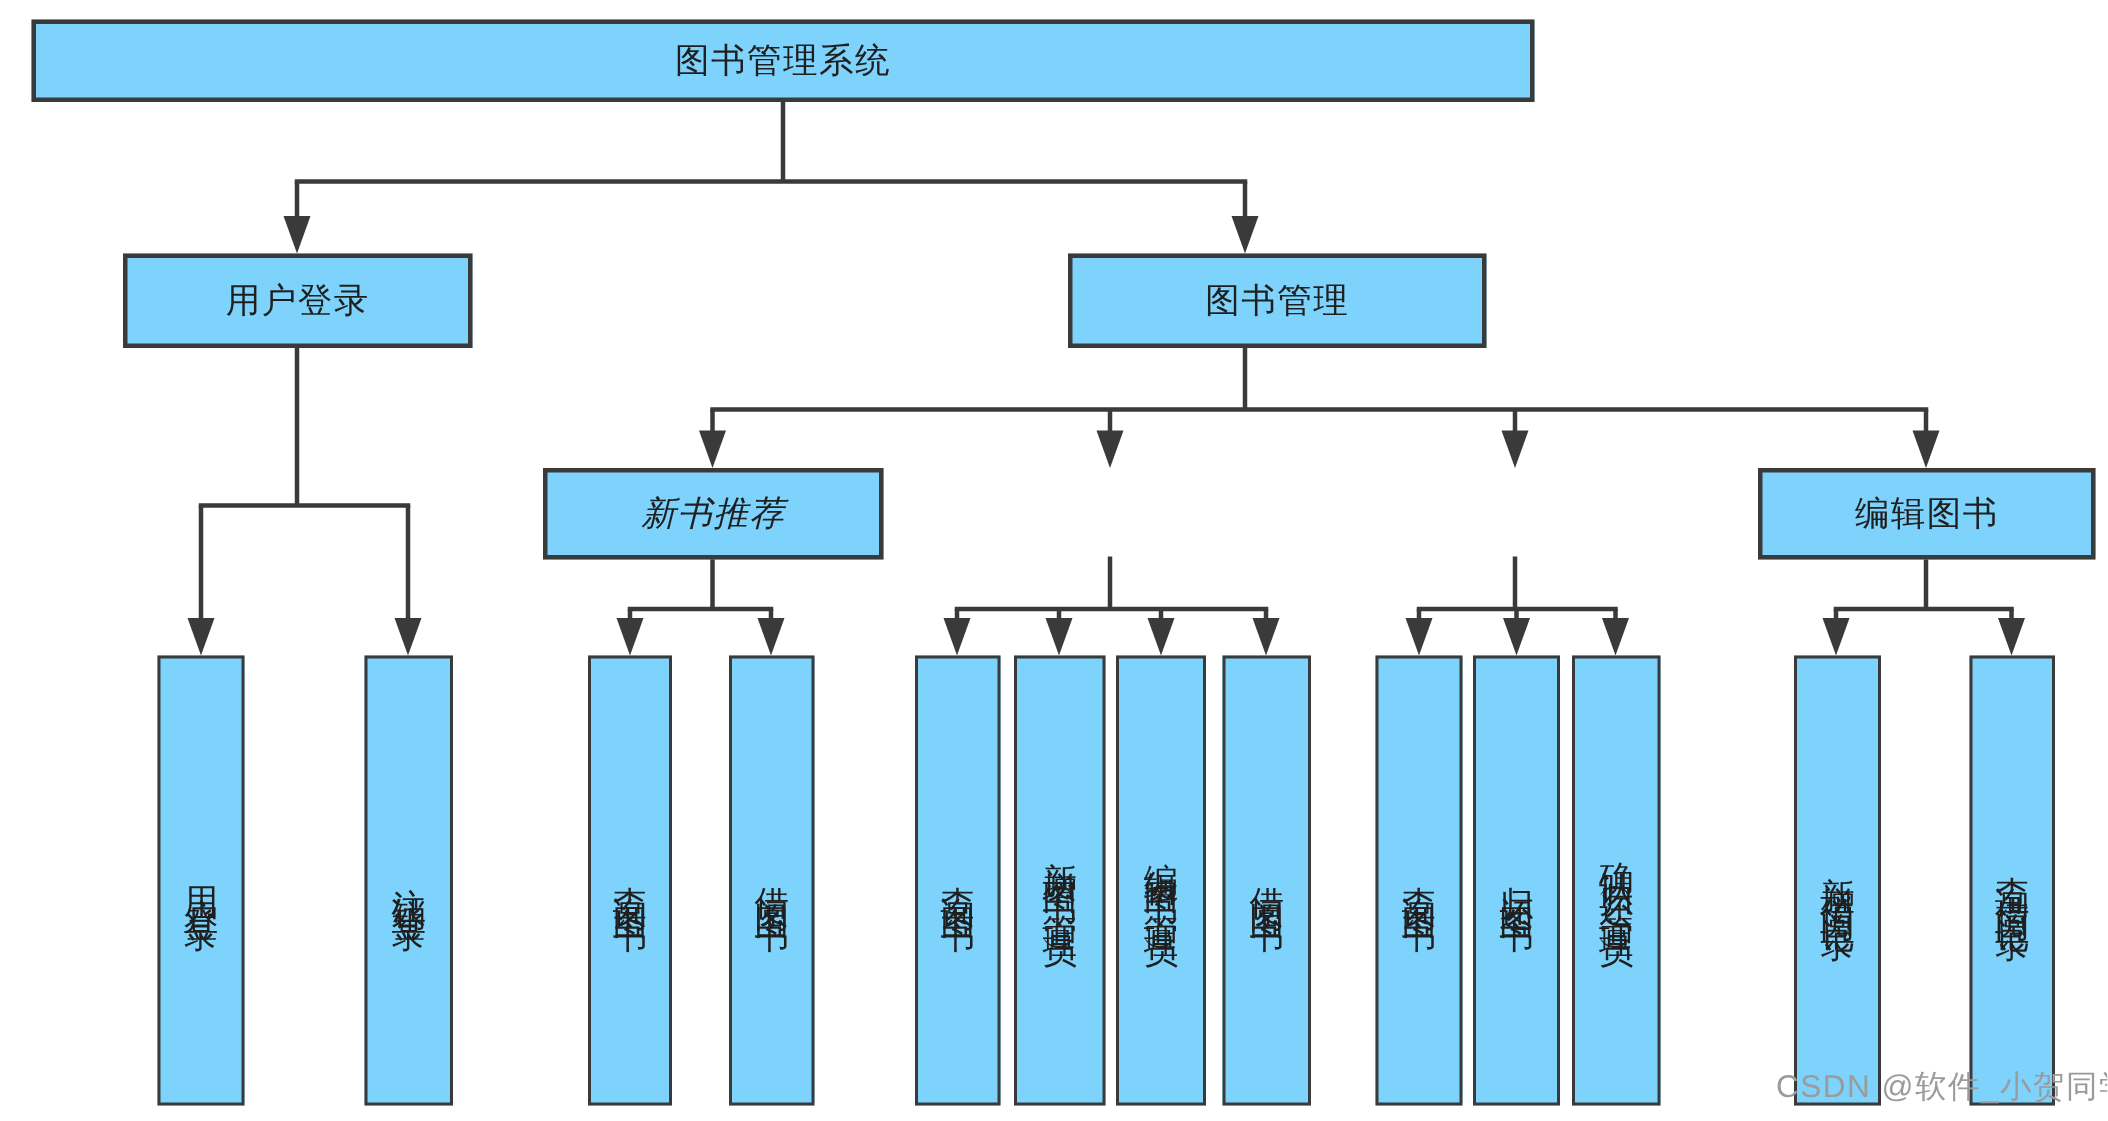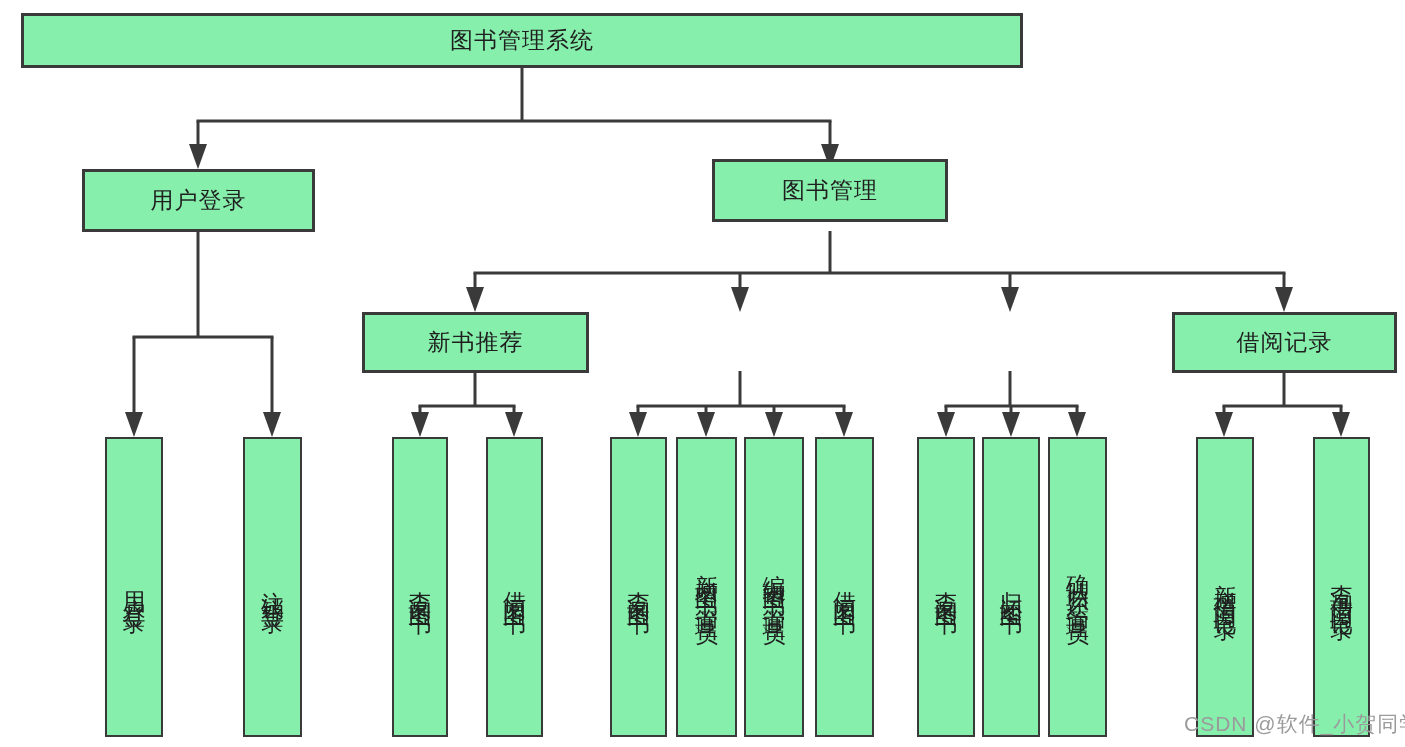--- a/index.html
+++ b/index.html
@@ -13,21 +13,21 @@
   }
   .wires {
     position: absolute;
     left: 0; top: 0;
     width: 1405px; height: 747px;
     pointer-events: none;
   }
   .node {
     position: absolute;
     box-sizing: border-box;
-    background: #86efac;
+    background: #7dd3fc;
     border: 3px solid #3a3a3a;
     color: #1f1f1f;
     display: flex;
     align-items: center;
     justify-content: center;
     text-align: center;
     z-index: 2;
   }
   .node.h {
     font-size: 23px;
@@ -123,24 +123,24 @@
       <polygon points="1002,412 1020,412 1011,437"></polygon>
       <polygon points="1068,412 1086,412 1077,437"></polygon>
       <polygon points="1215,412 1233,412 1224,437"></polygon>
       <polygon points="1332,412 1350,412 1341,437"></polygon>
     </g>
   </svg>
 
   <div class="node h" style="left:21px; top:13px; width:1002px; height:55px;">图书管理系统</div>
 
   <div class="node h" style="left:82px; top:169px; width:233px; height:63px;">用户登录</div>
-  <div class="node h" style="left:712px; top:159px; width:236px; height:63px;">图书管理</div>
+  <div class="node h" style="left:712px; top:169px; width:279px; height:63px;">图书管理</div>
 
-  <div class="node h" style="left:362px; top:312px; width:227px; height:61px;">新书推荐</div>
-  <div class="node h" style="left:1172px; top:312px; width:225px; height:61px;">借阅记录</div>
+  <div class="node h" style="left:362px; top:312px; width:227px; height:61px;font-style:italic;">新书推荐</div>
+  <div class="node h" style="left:1172px; top:312px; width:225px; height:61px;">编辑图书</div>
 
   <div class="node v" style="left:105px; top:437px; width:58px; height:300px;">用户登录</div>
   <div class="node v" style="left:243px; top:437px; width:59px; height:300px;">注销登录</div>
 
   <div class="node v" style="left:392px; top:437px; width:56px; height:300px;">查询图书</div>
   <div class="node v" style="left:486px; top:437px; width:57px; height:300px;">借阅图书</div>
 
   <div class="node v" style="left:610px; top:437px; width:57px; height:300px;">查询图书</div>
   <div class="node v" style="left:676px; top:437px; width:61px; height:300px;">新增图书（管理员）</div>
   <div class="node v" style="left:744px; top:437px; width:60px; height:300px;">编辑图书（管理员）</div>

